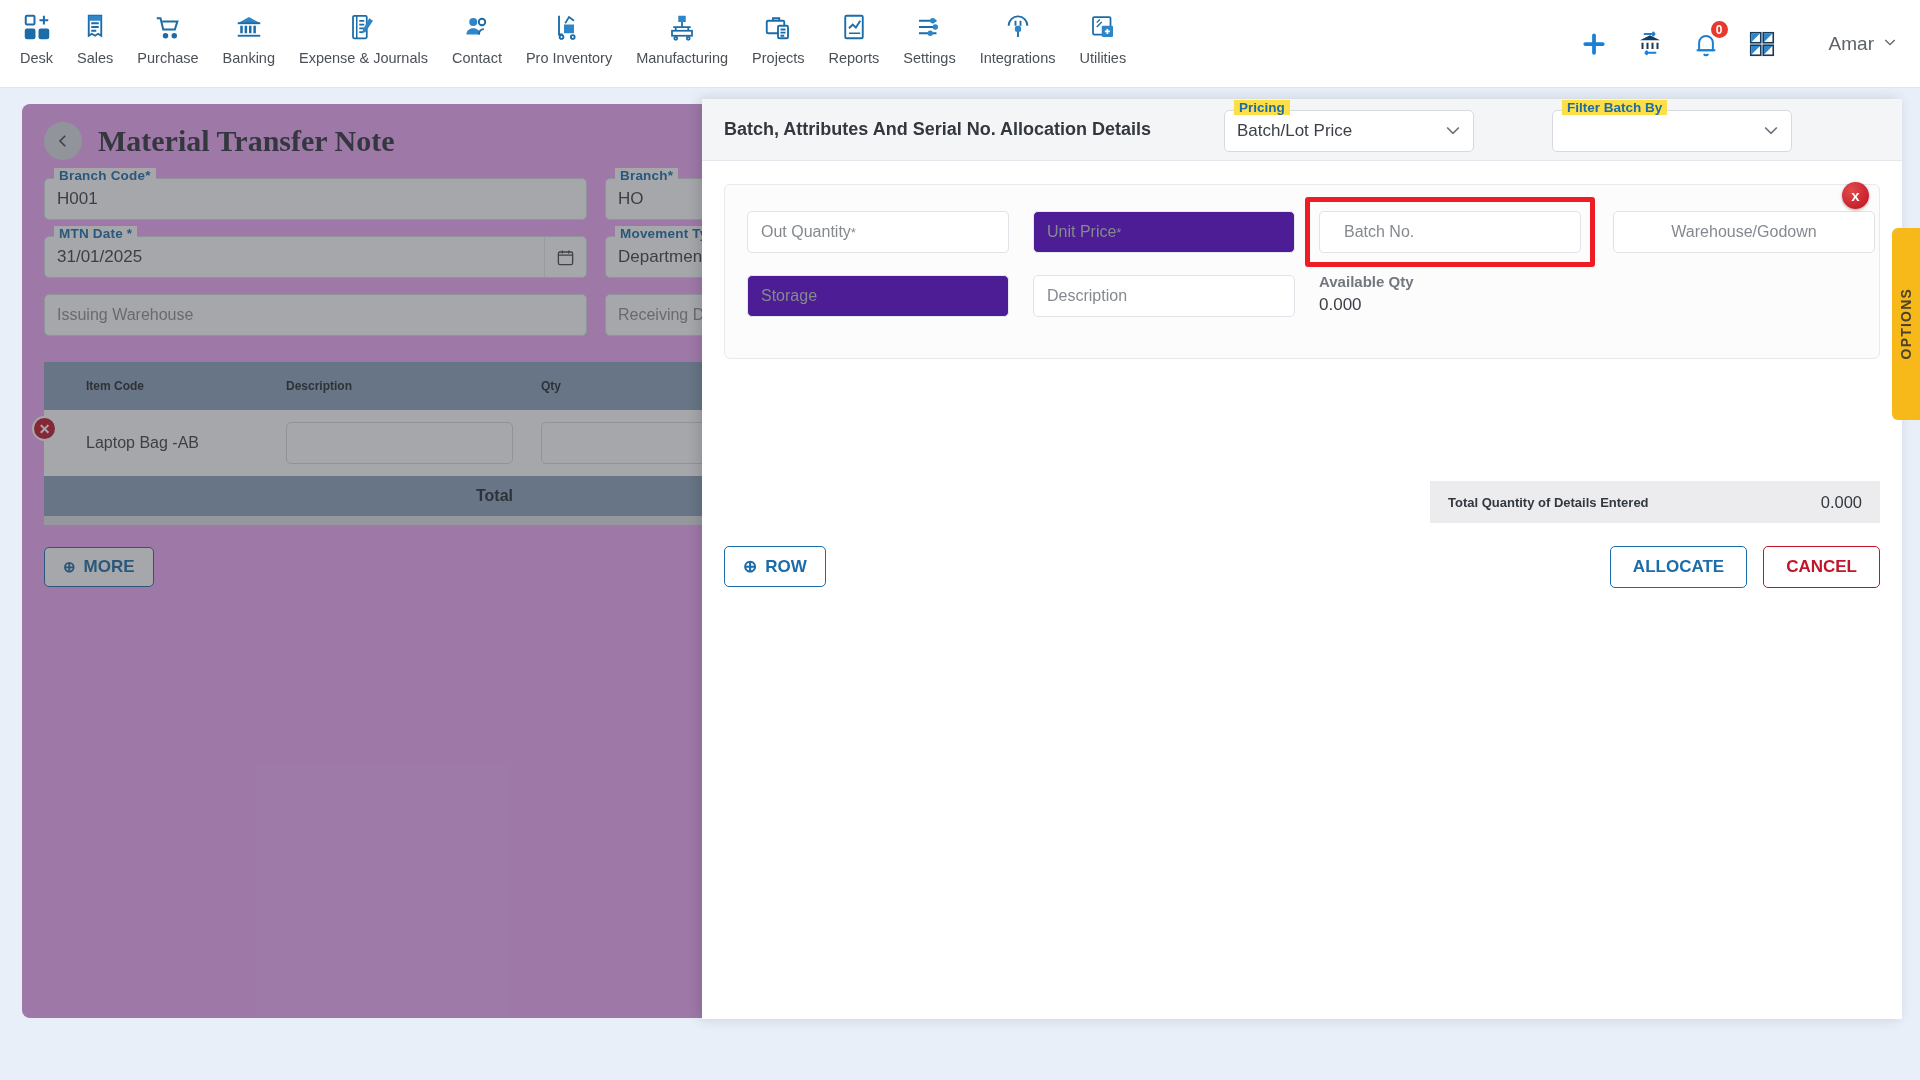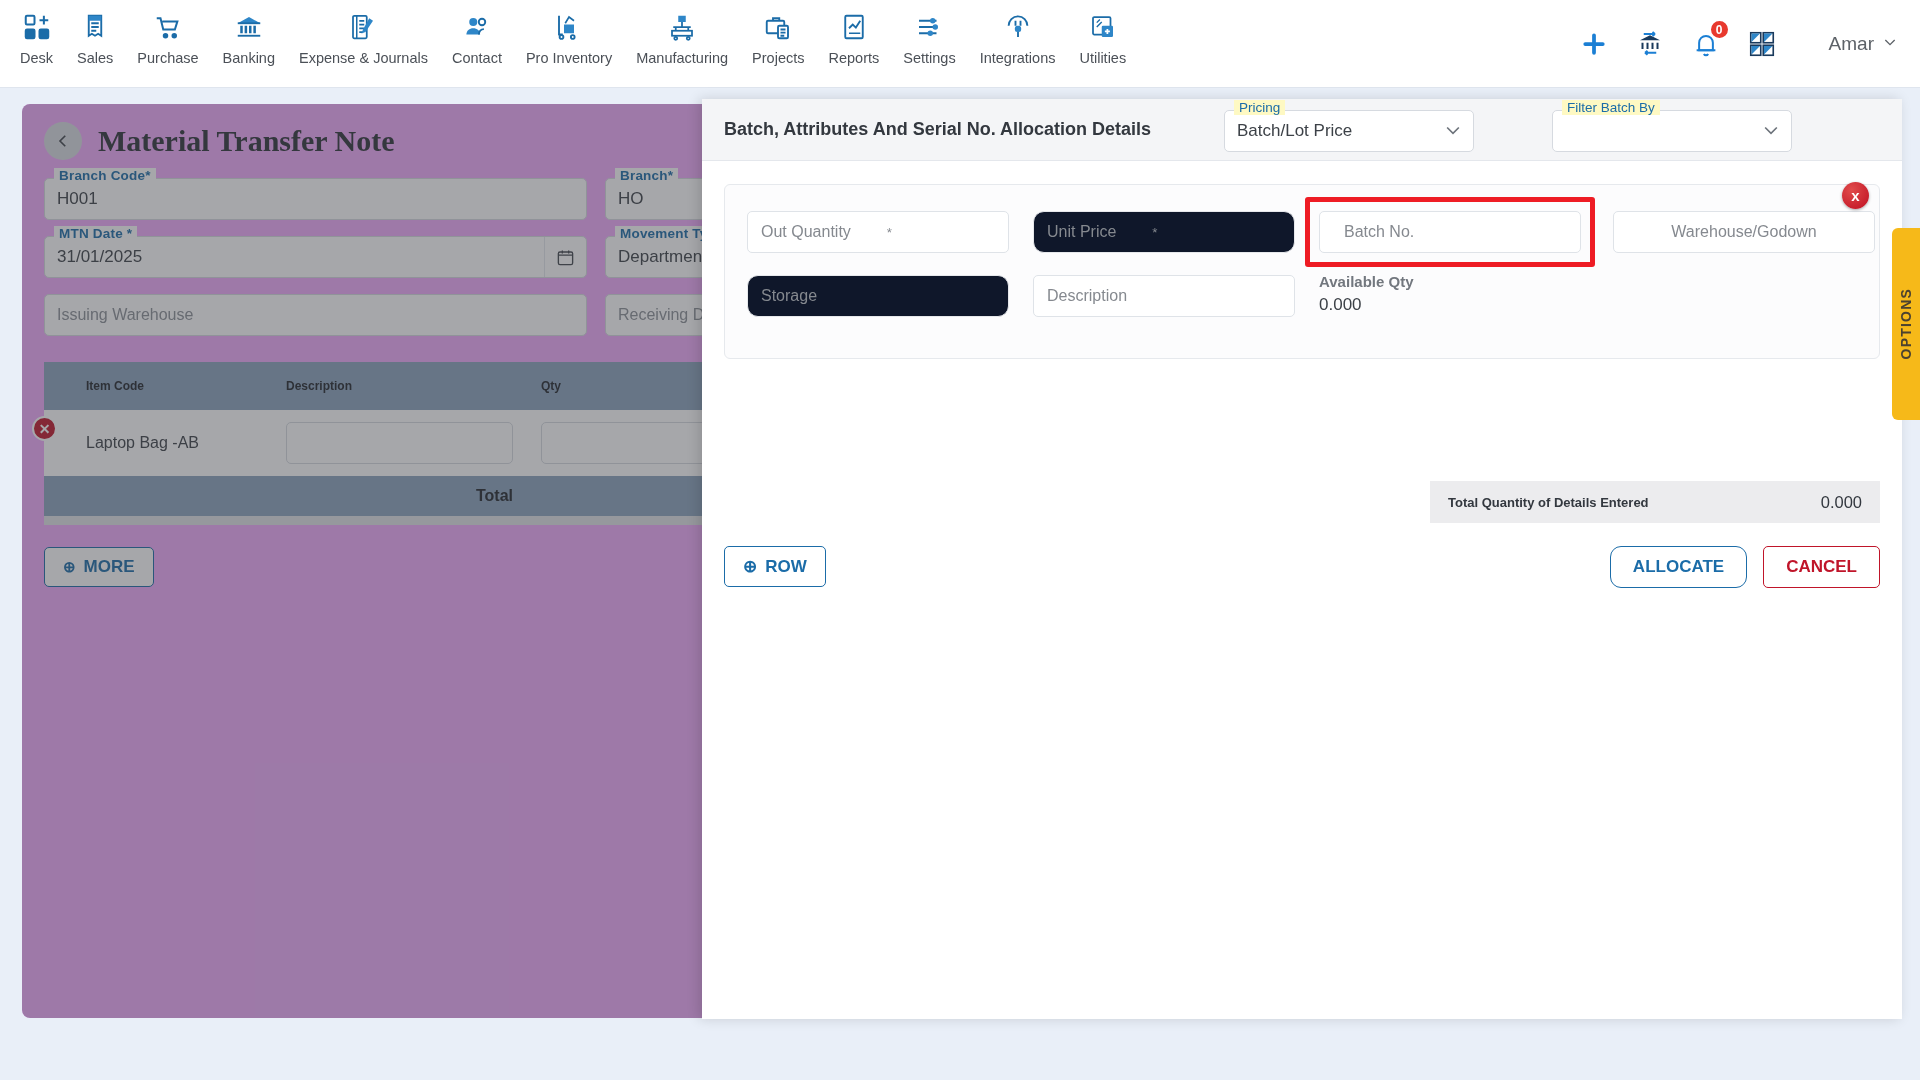--- a/index.html
+++ b/index.html
@@ -116,34 +116,34 @@
     display: flex; align-items: center; padding: 0 22px; position: relative;
   }
   .modal-title { font-size: 18px; font-weight: bold; color: #33383f; }
   .head-field { position: absolute; }
   .sel-box {
     height: 42px; border: 1px solid #d6dae0; border-radius: 5px; background: #fff;
     display: flex; align-items: center; justify-content: space-between;
     padding: 0 10px 0 12px; font-size: 17px; color: #3c4147;
   }
   .sel-label {
-    position: absolute; top: -10px; left: 10px; background: #fef9c3; padding: 0 5px;
-    font-size: 13.5px; font-weight: normal; color: #1b6ca8;
+    position: absolute; top: -10px; left: 10px; background: #fde047; padding: 0 5px;
+    font-size: 13.5px; font-weight: bold; color: #1b6ca8;
   }
   .chev { color: #6d737b; font-size: 15px; }
 
   .alloc-card {
     position: absolute; left: 22px; top: 85px; width: 1156px; height: 175px;
     border: 1px solid #e6e9ed; border-radius: 6px; background: #fcfcfd;
   }
   .inp {
     height: 42px; border: 1px solid #dfe3e8; border-radius: 5px; background: #fff;
-    display: flex; align-items: center; padding: 0 13px; font-size: 16px; color: #85898f; gap: 36px;
-  }
-  .inp.disabled { background: #0f172a; border-color: #e6e8eb; border-radius: 11px; }
+    display: flex; align-items: center; padding: 0 13px; font-size: 16px; color: #85898f;
+  }
+  .inp.disabled { background: #4c1d95; border-color: #e6e8eb; }
   .red-ring {
     position: absolute; border: 5px solid #ee1c24; border-radius: 3px;
   }
   .close-x {
     position: absolute; width: 27px; height: 27px; border-radius: 50%;
     background: radial-gradient(circle at 35% 30%, #e04b4b, #bf0f21);
     color: #fff; font-size: 15px; font-weight: bold;
     display: flex; align-items: center; justify-content: center; cursor: pointer;
     box-shadow: 0 1px 3px rgba(0,0,0,.35);
   }
@@ -160,21 +160,21 @@
 
   .row-btn {
     position: absolute; left: 22px; top: 447px;
     display: inline-flex; align-items: center; gap: 8px;
     border: 1px solid #1b6ca8; color: #1b6ca8; border-radius: 5px;
     padding: 9px 18px; font-size: 17px; font-weight: bold; cursor: pointer; background: #fff;
   }
   .modal-actions { position: absolute; right: 22px; top: 447px; display: flex; gap: 16px; }
   .btn-alloc {
     border: 1px solid #1b6ca8; color: #1b6ca8; background: #fff;
-    border-radius: 11px; padding: 10px 22px; font-size: 17px; font-weight: bold; cursor: pointer;
+    border-radius: 5px; padding: 10px 22px; font-size: 17px; font-weight: bold; cursor: pointer;
   }
   .btn-cancel {
     border: 1px solid #c0152a; color: #c0152a; background: #fff;
     border-radius: 5px; padding: 10px 22px; font-size: 17px; font-weight: bold; cursor: pointer;
   }
 
   
   .options-tab {
     position: absolute; right: 0; top: 228px; width: 28px; height: 192px;
     background: #f6b919; border-radius: 6px 0 0 6px; cursor: pointer;

